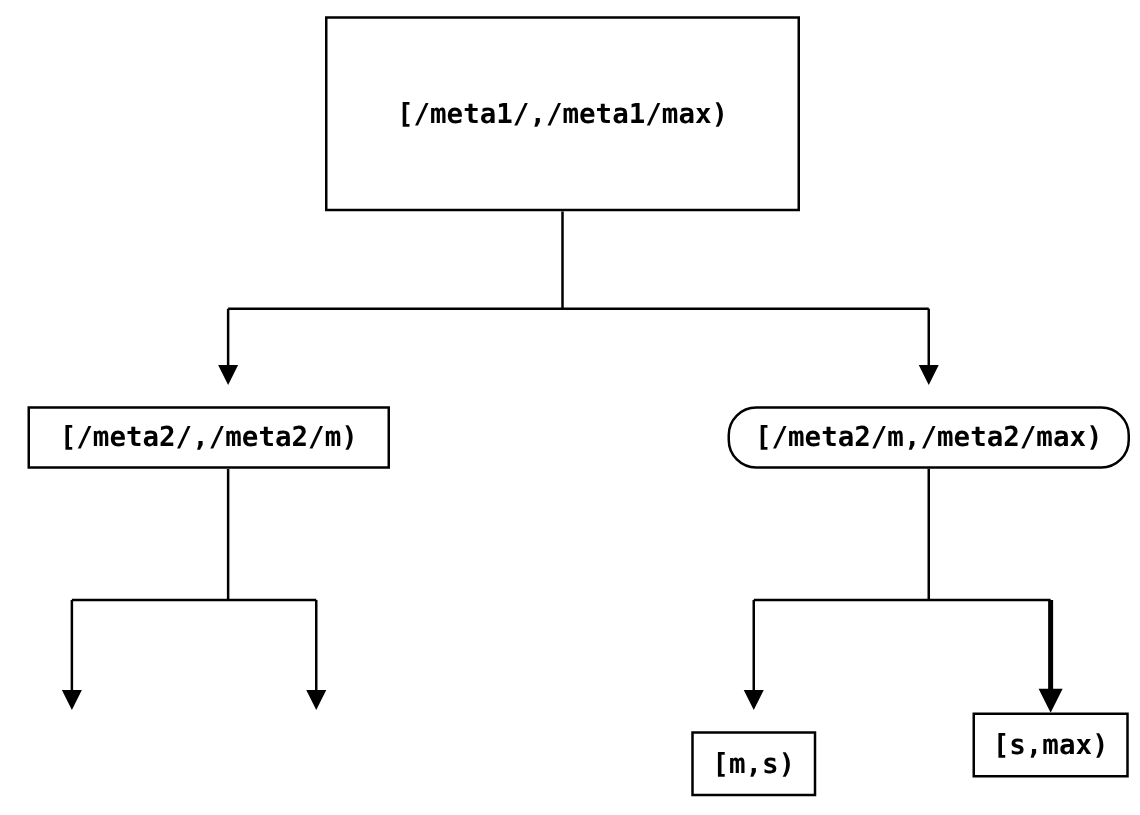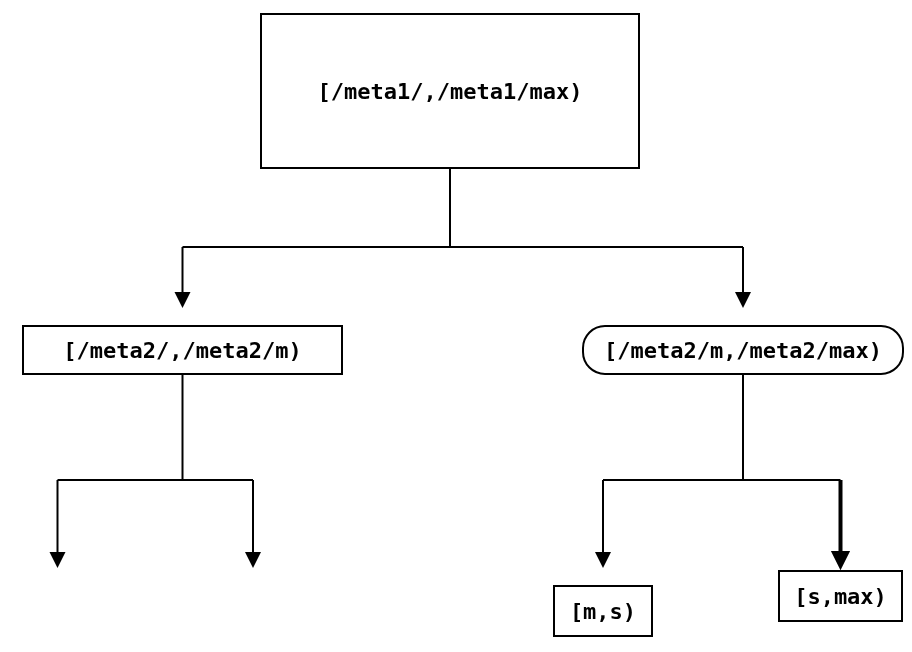--- a/index.html
+++ b/index.html
@@ -28,21 +28,21 @@
     background: #ffffff;
     display: flex;
     align-items: center;
     justify-content: center;
     color: #000000;
     font-size: 22px;
     font-weight: bold;
     white-space: nowrap;
   }
   .node-root     { left: 260px; top: 13px;  width: 380px; height: 156px; }
-  .node-mid-left { left: 22px;  top: 325px; width: 321px; height: 50px;  }
+  .node-mid-left { left: 22px;  top: 325px; width: 290px; height: 50px;  }
   .node-mid-right{ left: 582px; top: 325px; width: 322px; height: 50px; border-radius: 23px;  }
   .node-leaf-ag  { left: 7px;   top: 585px; width: 101px; height: 52px;  }
   .node-leaf-gm  { left: 204px; top: 585px; width: 98px;  height: 52px;  }
   .node-leaf-ms  { left: 553px; top: 585px; width: 100px; height: 52px;  }
   .node-leaf-smax{ left: 778px; top: 570px; width: 125px; height: 52px;  }
   .edge-line {
     stroke: #000000;
     stroke-width: 2;
     fill: none;
   }

